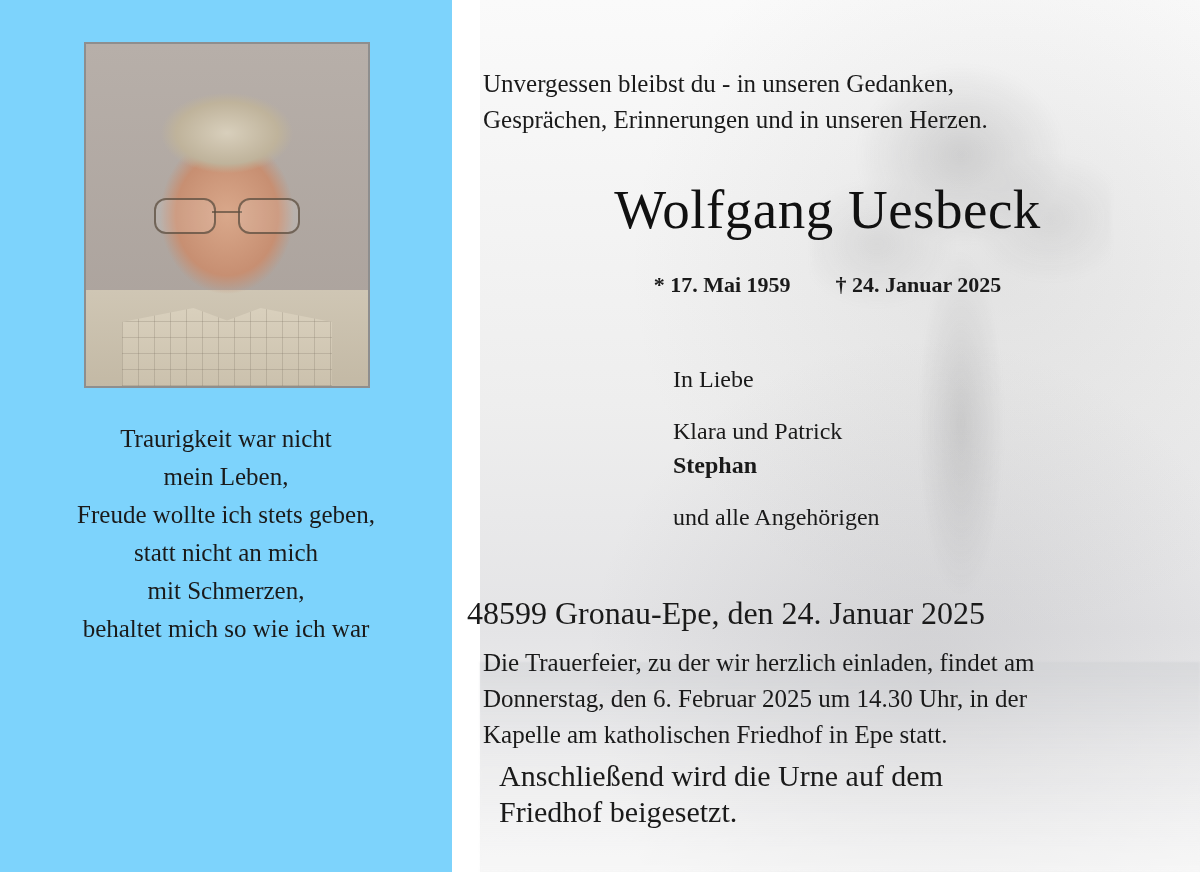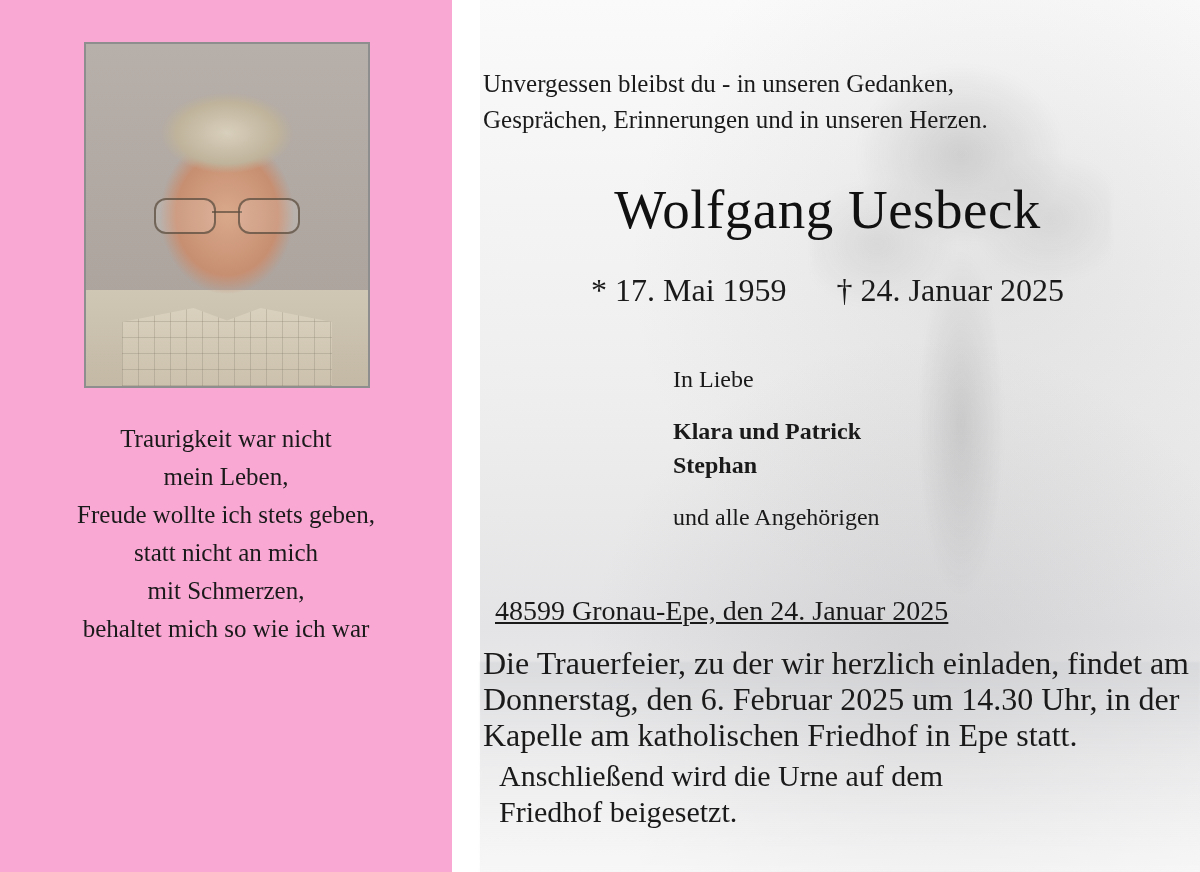--- a/index.html
+++ b/index.html
@@ -63,21 +63,21 @@
     height: 100%;
   }
 
   
   .left-col {
     position: absolute;
     left: 0;
     top: 0;
     width: 452px;
     height: 872px;
-    background: #f9a8d4;
+    background: #7dd3fc;
     text-align: center;
   }
   .portrait-frame {
     position: absolute;
     left: 84px;
     top: 42px;
     width: 282px;
     height: 342px;
     border: 2px solid #8e8e8e;
     background: #b2aaa4;
@@ -180,53 +180,52 @@
     letter-spacing: 0.5px;
     font-weight: 400;
     color: #111;
   }
   .dates {
     position: absolute;
     left: 0;
     right: 0;
     top: 272px;
     text-align: center;
-    font-size: 32px;
-    font-weight: normal;
+    font-size: 22px;
+    font-weight: bold;
   }
   .dates span { display: inline-block; }
   .dates .gap { width: 34px; }
 
   .family {
     position: absolute;
     left: 190px;
     top: 362px;
     width: 520px;
     font-size: 24px;
     line-height: 34px;
     margin-left: 28px;
   }
   .family .in-liebe { margin-bottom: 18px; }
-  .family .bold { font-weight: bold; font-size: 24px; }
+  .family .bold { font-weight: normal; font-size: 24px; }
   .family .kids { margin-bottom: 16px; }
   .family .second { font-weight: bold; margin-bottom: 18px; }
 
   .place-line {
     position: absolute;
-    left: 40px;
+    left: 12px;
     top: 595px;
-    font-size: 28px;
-    text-decoration: underline;
+    font-size: 32px;
   }
   .service {
     position: absolute;
     left: 28px;
     top: 645px;
     width: 700px;
-    font-size: 32px;
+    font-size: 25px;
     line-height: 36px;
   }
   .service div { white-space: nowrap; }
   .after {
     position: absolute;
     left: 44px;
     top: 758px;
     width: 700px;
     font-size: 30px;
     line-height: 36px;

